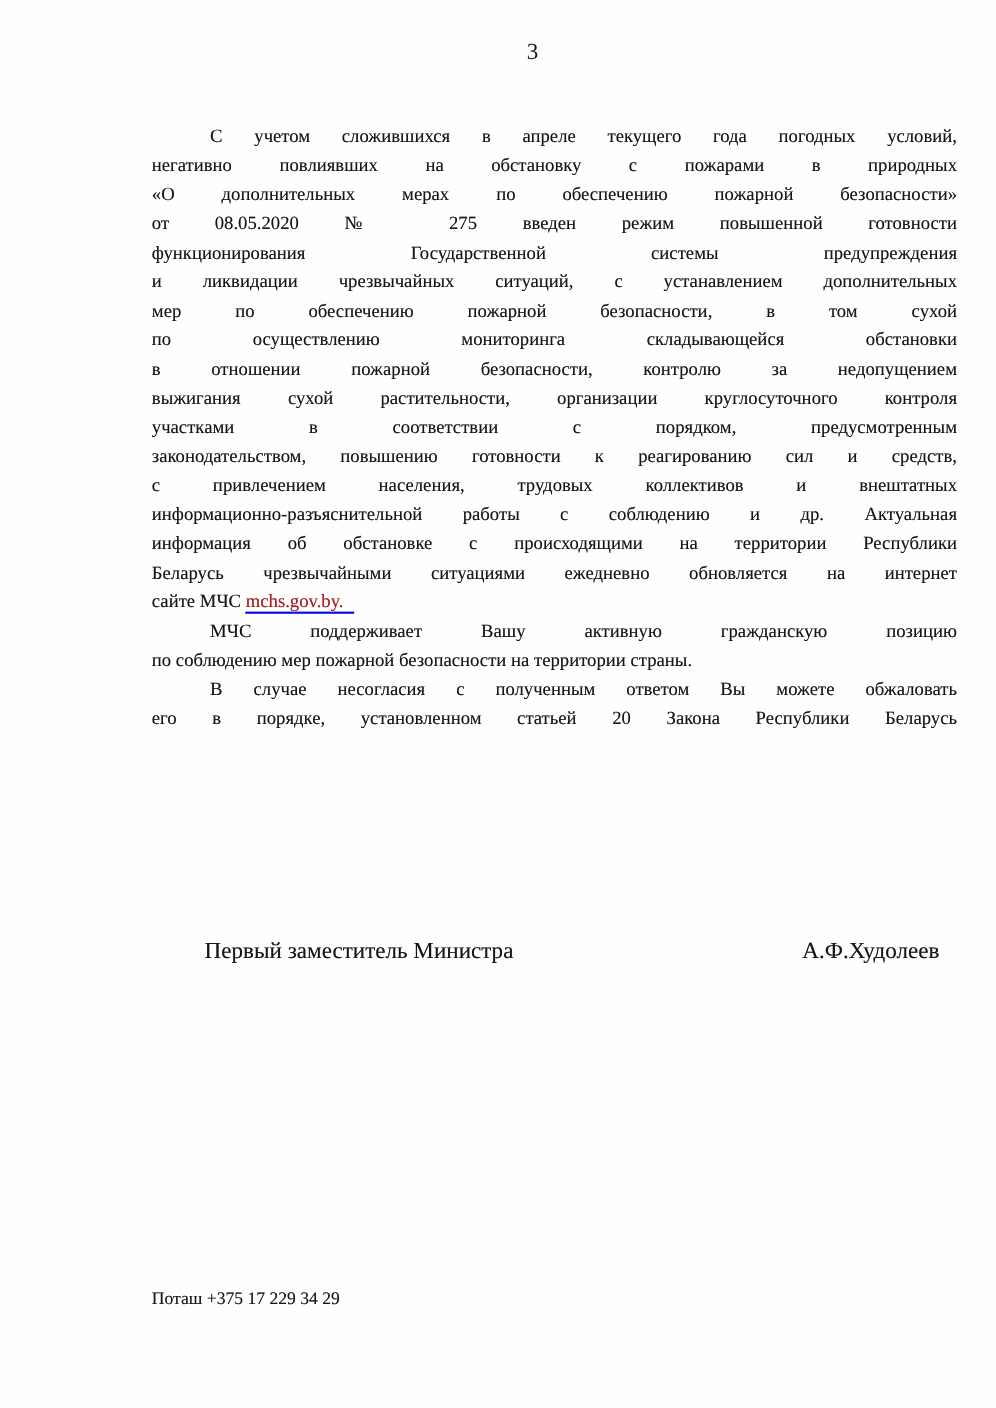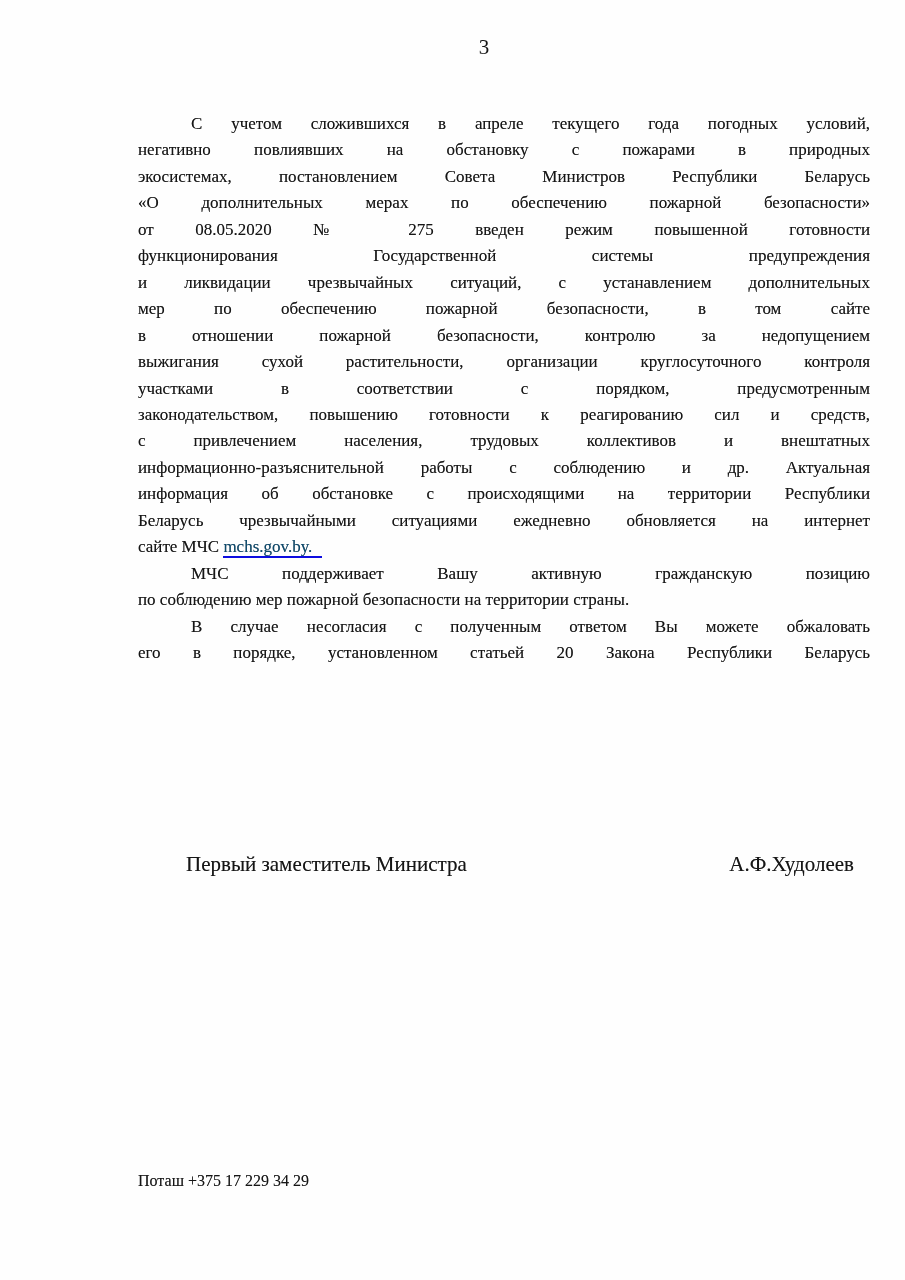--- a/index.html
+++ b/index.html
@@ -37,21 +37,21 @@
 
   .line {
     text-align: justify;
     text-align-last: justify;
     text-justify: inter-word;
   }
   .line.para-end { text-align-last: left; }
   .line.indent { text-indent: 53px; }
 
   .doc-link {
-    color: #0c4a6e;
+    color: #b91c1c;
     text-decoration: none;
     border-bottom: 2px solid #0d0de0;
     padding-right: 10px;
   }
 
   .signature-row {
     position: absolute;
     top: 851px;
     left: 138px;
     width: 732px;
@@ -78,26 +78,26 @@
 
 <div class="page">
 
   <div class="page-number">3</div>
 
   <div class="doc-body">
 
     <div>
       <div class="line indent">С учетом сложившихся в апреле текущего года погодных условий,</div>
       <div class="line">негативно повлиявших на обстановку с пожарами в природных</div>
-      <div class="line">экосистемах, постановлением Совета Министров Республики Беларусь</div>
       <div class="line">«О дополнительных мерах по обеспечению пожарной безопасности»</div>
       <div class="line">от 08.05.2020 № 275 введен режим повышенной готовности</div>
       <div class="line">функционирования Государственной системы предупреждения</div>
       <div class="line">и ликвидации чрезвычайных ситуаций, с устанавлением дополнительных</div>
-      <div class="line">мер по обеспечению пожарной безопасности, в том сайте</div>
+      <div class="line">мер по обеспечению пожарной безопасности, в том сухой</div>
+      <div class="line">по осуществлению мониторинга складывающейся обстановки</div>
       <div class="line">в отношении пожарной безопасности, контролю за недопущением</div>
       <div class="line">выжигания сухой растительности, организации круглосуточного контроля</div>
       <div class="line">участками в соответствии с порядком, предусмотренным</div>
       <div class="line">законодательством, повышению готовности к реагированию сил и средств,</div>
       <div class="line">с привлечением населения, трудовых коллективов и внештатных</div>
       <div class="line">информационно-разъяснительной работы с соблюдению и др. Актуальная</div>
       <div class="line">информация об обстановке с происходящими на территории Республики</div>
       <div class="line">Беларусь чрезвычайными ситуациями ежедневно обновляется на интернет</div>
       <div class="line para-end"><span>сайте МЧС </span><a href="#" class="doc-link">mchs.gov.by.</a></div>
     </div>

